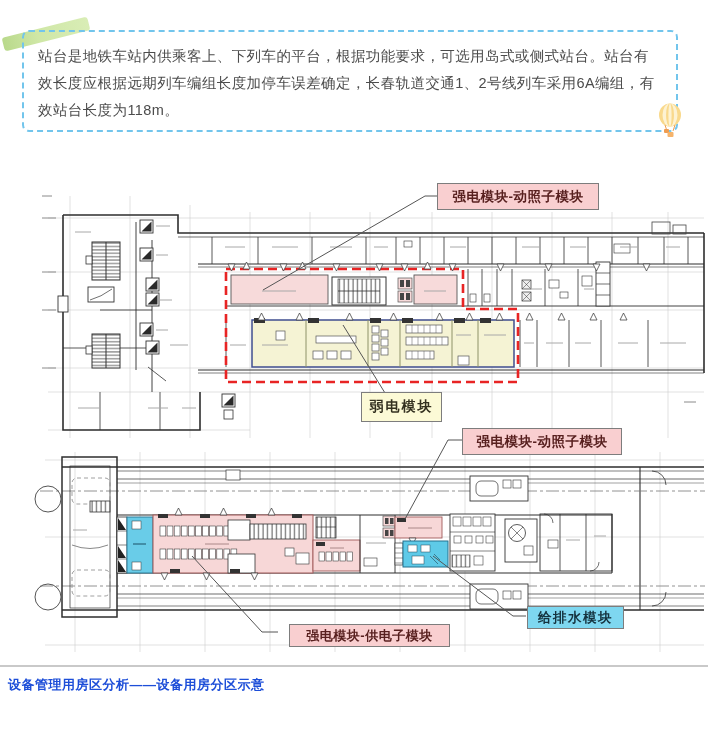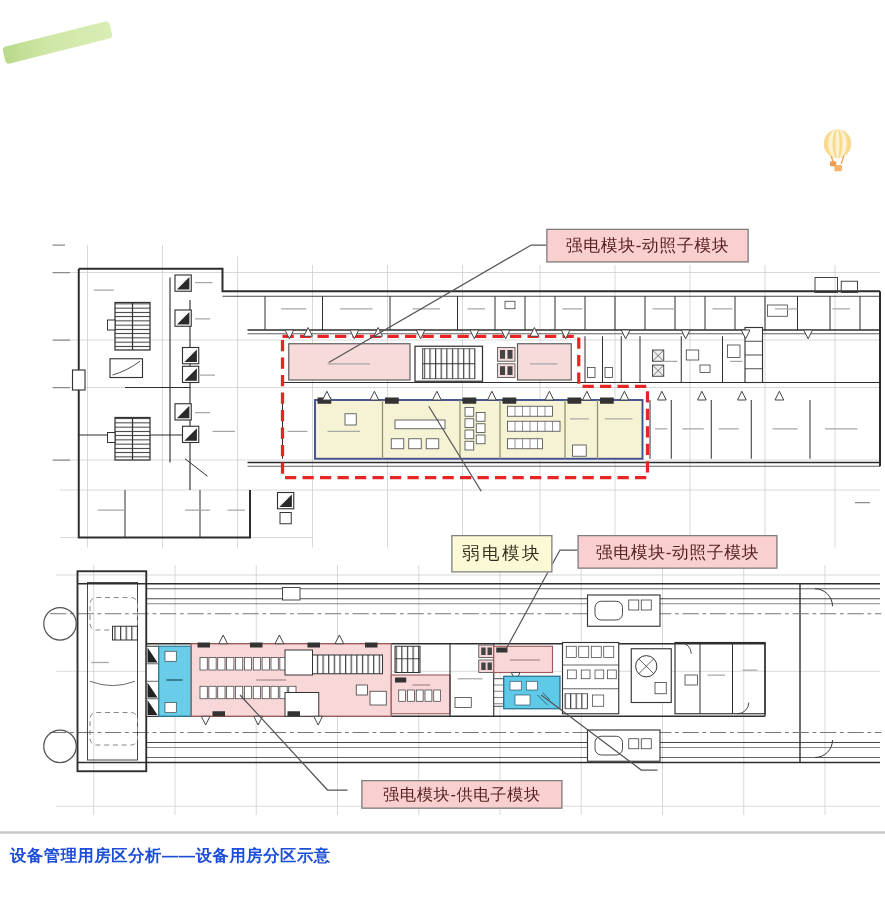--- a/index.html
+++ b/index.html
@@ -9,45 +9,48 @@
   .brush{position:absolute;left:2px;top:27px;width:88px;height:14px;border-radius:3px;
          background:linear-gradient(90deg,#b9d98b,#cfe7a6 40%,#d9edb6);
          transform:rotate(-14deg);}
   .intro-box{position:absolute;left:22px;top:30px;width:656px;height:102px;
              border:2px dashed #72c5ec;border-radius:7px;background:transparent;
              box-sizing:border-box;padding:11px 16px 0 14px;}
   .intro-text{font-size:14.5px;line-height:27px;color:#4c4c4c;letter-spacing:0.4px;}
   .balloon{position:absolute;left:655px;top:102px;width:30px;height:36px;z-index:6;}
   
   .callout{position:absolute;display:flex;align-items:center;justify-content:center;
-           font-weight:normal;border:1px solid #7d7d7d;box-sizing:border-box;z-index:5;
+           font-weight:bold;border:1px solid #7d7d7d;box-sizing:border-box;z-index:5;
            white-space:nowrap;}
   .co-pink{background:#f9cfd0;color:#58201f;}
   .co-yellow{background:#fcfad6;color:#33301f;}
   .co-cyan{background:#7ed7f0;color:#15333f;}
   #co1{left:437px;top:183px;width:162px;height:27px;font-size:13.5px;letter-spacing:0.5px;}
-  #co2{left:361px;top:392px;width:81px;height:30px;font-size:14px;letter-spacing:2px;margin-top:36px;}
+  #co2{left:361px;top:392px;width:81px;height:30px;font-size:14px;letter-spacing:2px;}
   #co3{left:462px;top:428px;width:160px;height:27px;font-size:13.5px;letter-spacing:0.5px;}
   #co4{left:289px;top:624px;width:161px;height:23px;font-size:13px;letter-spacing:0.5px;}
   #co5{left:527px;top:606px;width:97px;height:23px;font-size:13.5px;letter-spacing:1.5px;}
   
   .plans{position:absolute;left:0;top:0;width:708px;height:731px;z-index:2;}
   
   .caption-rule{position:absolute;left:0;top:665px;width:708px;height:0;
                 border-top:2px solid #c9c9c9;}
   .caption{position:absolute;left:8px;top:676px;font-size:13px;font-weight:bold;
            color:#1d4ed8;letter-spacing:0.5px;}
 </style>
 </head>
 <body>
 
 <div class="page">
 
   <div class="brush"></div>
 
+  <div class="intro-box">
+    <div class="intro-text">站台是地铁车站内供乘客上、下列车的平台，根据功能要求，可选用岛式或侧式站台。站台有效长度应根据远期列车编组长度加停车误差确定，长春轨道交通1、2号线列车采用6A编组，有效站台长度为118m。</div>
+  </div>
 
   <svg class="balloon" viewBox="0 0 30 36">
     <ellipse cx="15" cy="13" rx="11" ry="11.5" fill="#f9d98c"></ellipse>
     <ellipse cx="15" cy="13" rx="7.5" ry="11.5" fill="#fdf2d2"></ellipse>
     <ellipse cx="15" cy="13" rx="4" ry="11.5" fill="#f9d98c"></ellipse>
     <ellipse cx="15" cy="13" rx="1.6" ry="11.5" fill="#fdf2d2"></ellipse>
     <path d="M10,23 L12,29 M20,23 L18,29" stroke="#ef9c50" stroke-width="1" fill="none"></path>
     <rect x="9" y="27" width="5" height="4" rx="1" fill="#ef9c50"></rect>
     <rect x="12.5" y="30" width="6" height="5" rx="1" fill="#f5b36b"></rect>
   </svg>
@@ -387,16 +390,17 @@
       <path d="M462,440 H448 L405,519" fill="none" stroke="#555" stroke-width="1"></path>
       <path d="M192,556 L262,632 H278" fill="none" stroke="#555" stroke-width="1"></path>
       <path d="M433,556 L513,616 H526" fill="none" stroke="#555" stroke-width="1"></path>
     </g>
   </svg>
 
   <div class="callout co-pink" id="co1">强电模块-动照子模块</div>
   <div class="callout co-yellow" id="co2">弱电模块</div>
   <div class="callout co-pink" id="co3">强电模块-动照子模块</div>
   <div class="callout co-pink" id="co4">强电模块-供电子模块</div>
+  <div class="callout co-cyan" id="co5">给排水模块</div>
 
   <div class="caption-rule"></div>
   <div class="caption">设备管理用房区分析——设备用房分区示意</div>
 </div>
 
 </body></html>

